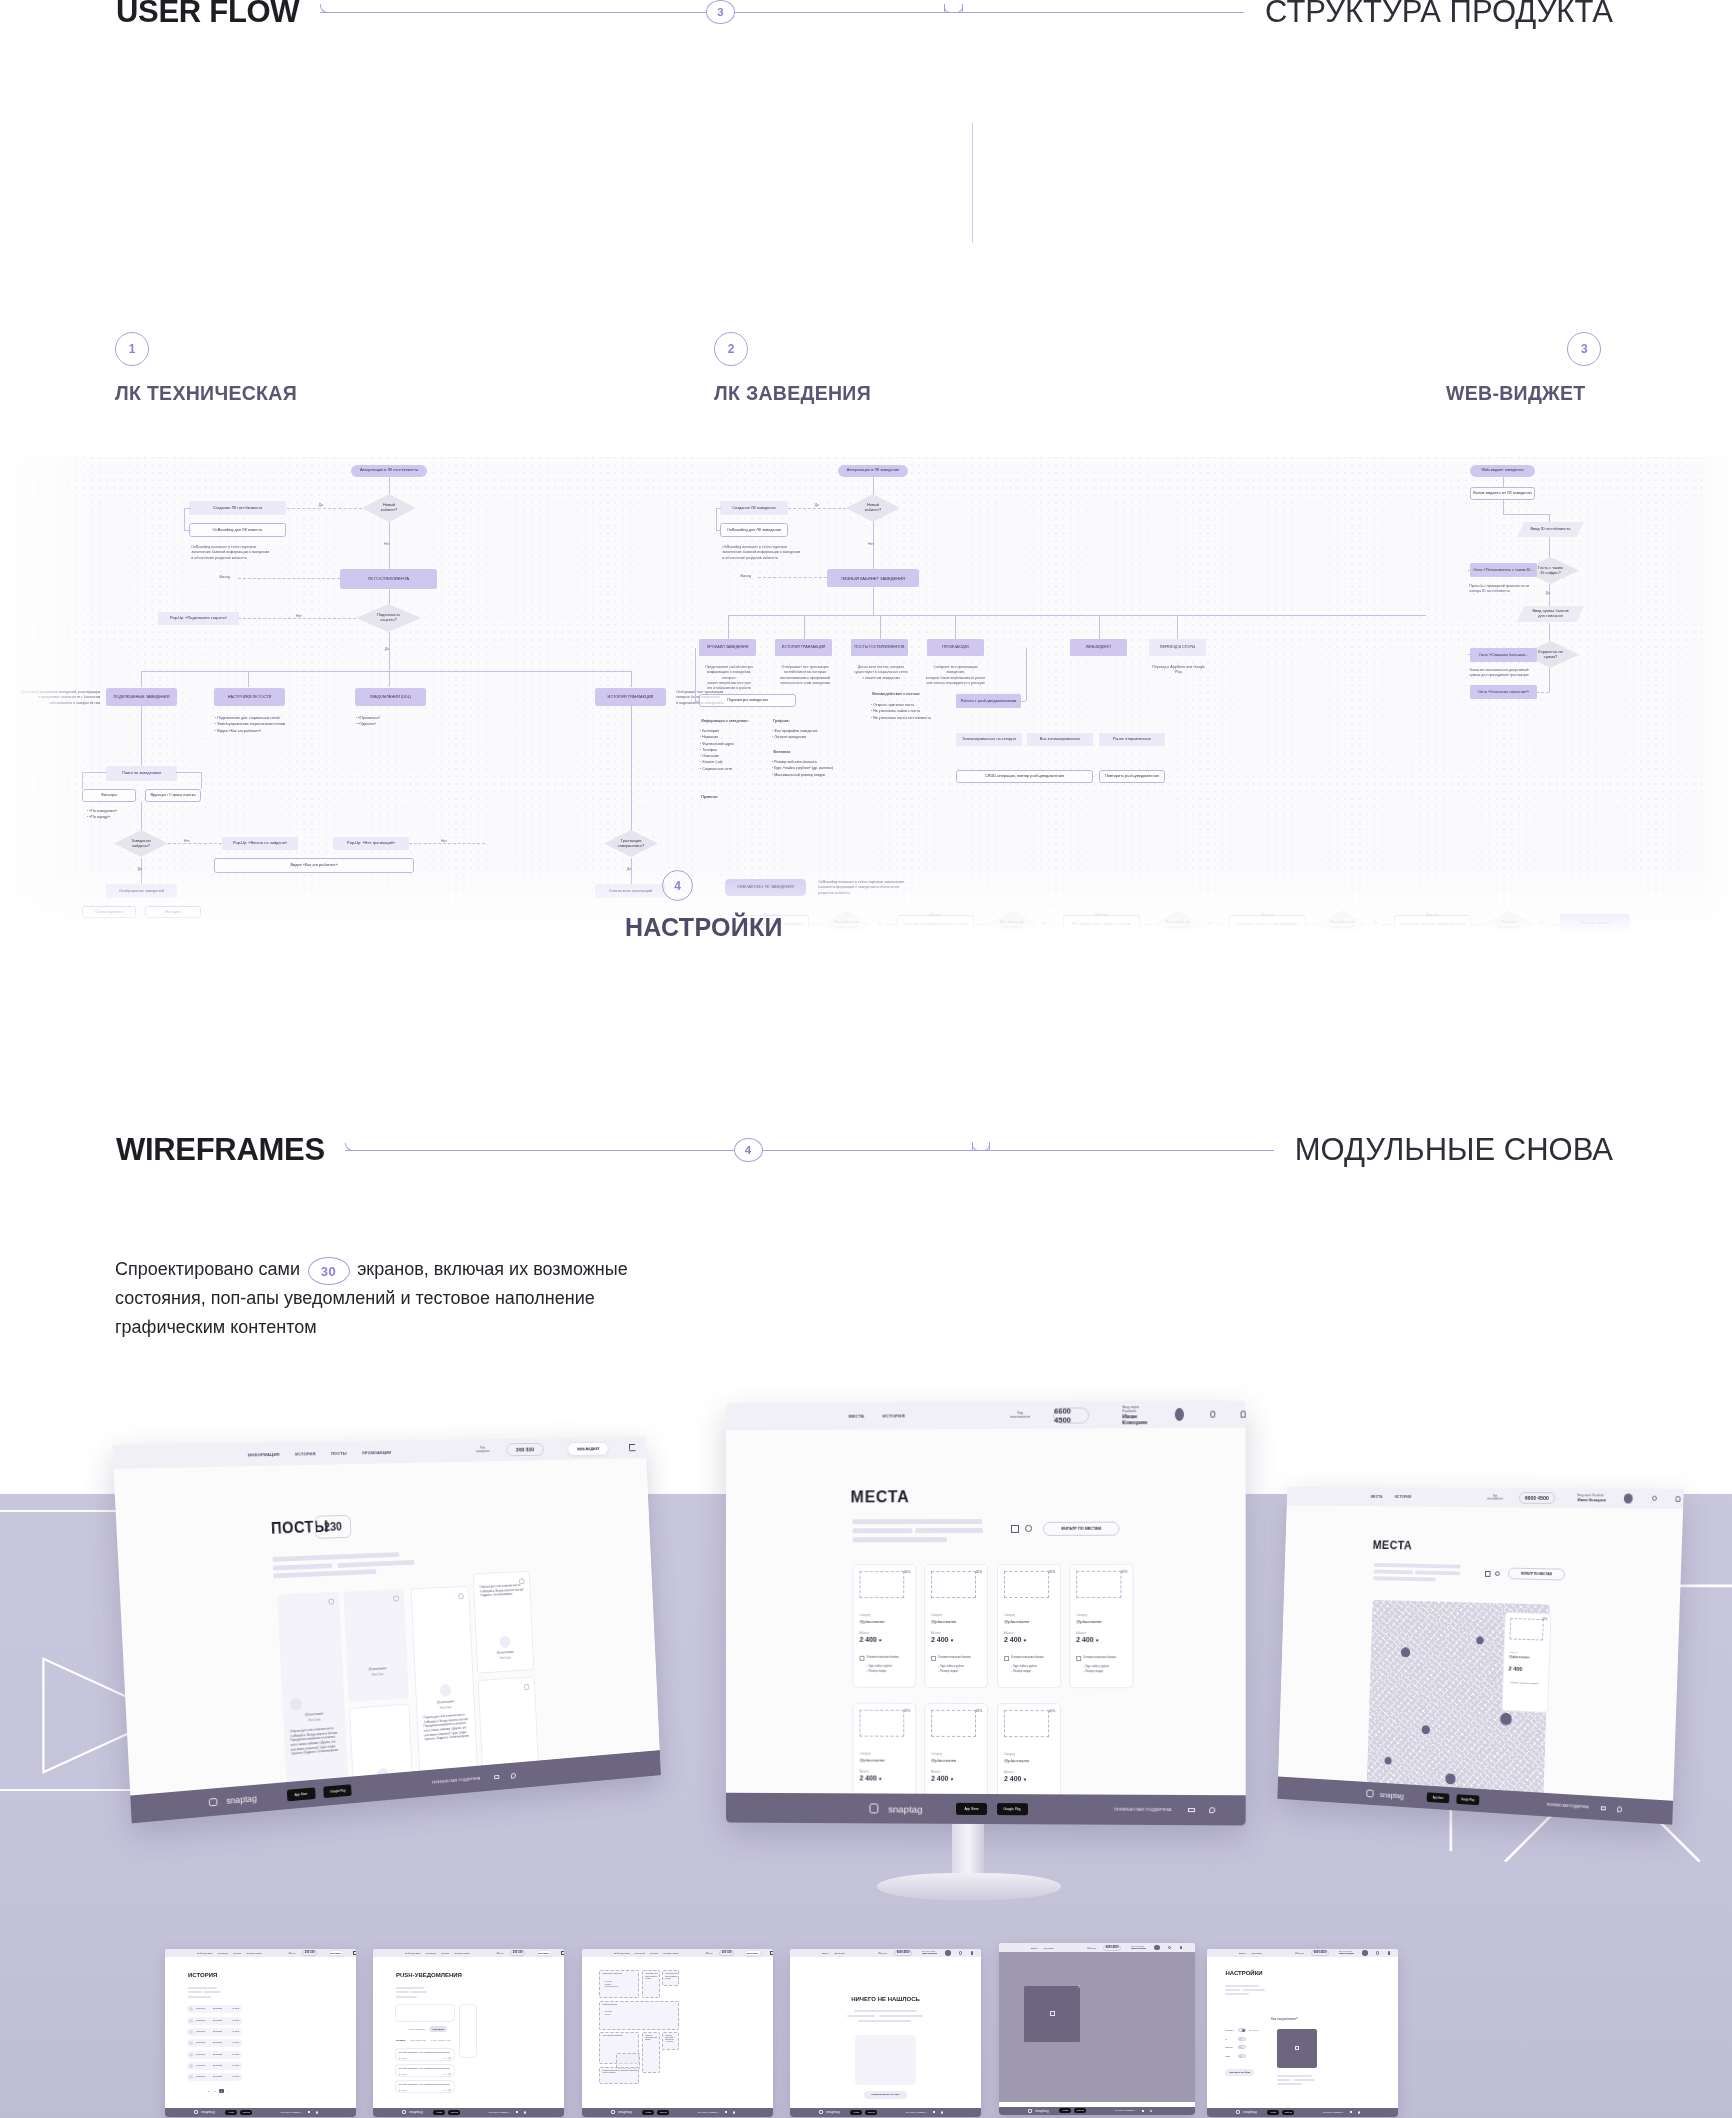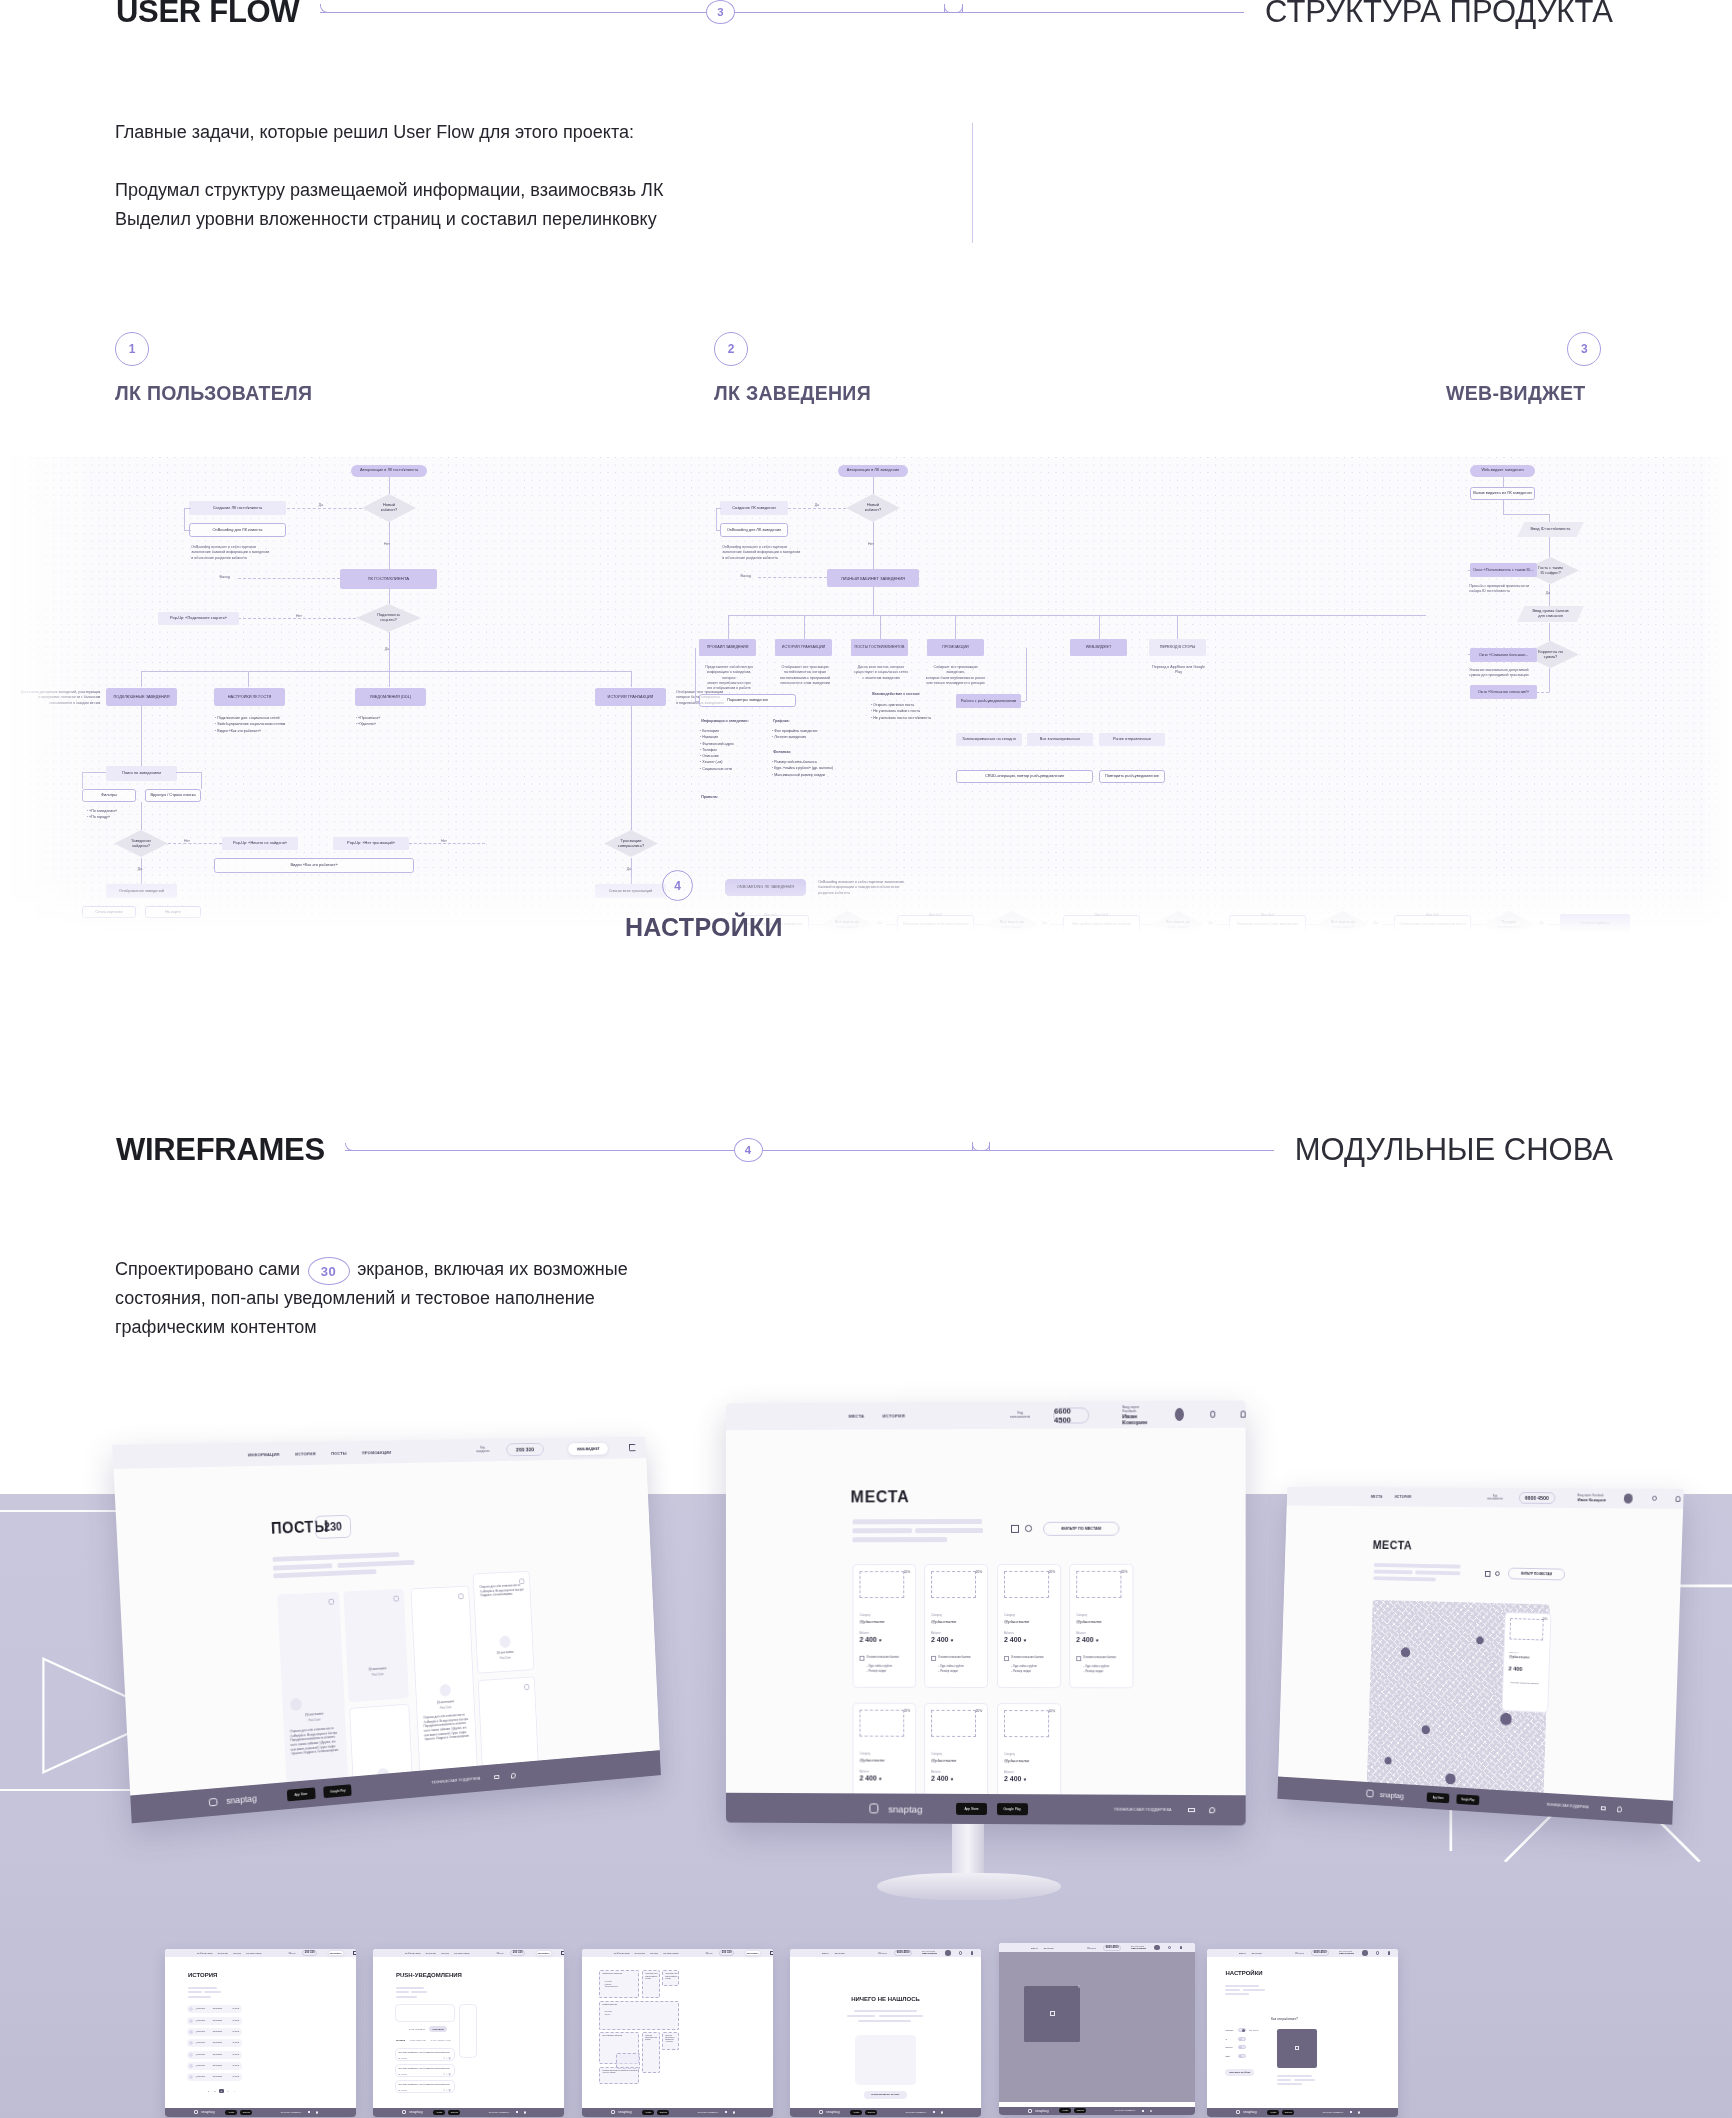--- a/index.html
+++ b/index.html
@@ -153,29 +153,25 @@
     <div class="rule-wrap" style="margin:0 20.6px;">
       <div class="rule-line"></div>
       <div class="rule-cap-l"></div>
       <div class="rule-notch" style="left:calc(50% + 162px);"></div>
       <div class="badge-ell" style="left:calc(50% - 76px);top:4.3px;width:29px;height:24px;">3</div>
     </div>
     <div class="sec-title light">СТРУКТУРА ПРОДУКТА</div>
     <div style="width:119px;"></div>
   </div>
 
-  <div class="para" style="position:absolute;left:115px;top:118px;width:801px;">Главные задачи, которые решил User Flow для этого проекта:
-
-Продумал структуру размещаемой информации, взаимосвязь ЛК
-Выделил уровни вложенности страниц и составил перелинковку</div>
   <div class="vdivider" style="left:972px;top:123px;height:120px;"></div>
 
   <div class="grp" style="left:115px;top:332px;">
     <div class="grp-badge">1</div>
-    <div class="grp-label">ЛК ПОЛЬЗОВАТЕЛЯ</div>
+    <div class="grp-label">ЛК ТЕХНИЧЕСКАЯ</div>
   </div>
   <div class="grp" style="left:714px;top:332px;">
     <div class="grp-badge">2</div>
     <div class="grp-label">ЛК ЗАВЕДЕНИЯ</div>
   </div>
   <div class="grp" style="left:1550px;top:332px;">
     <div class="grp-badge" style="margin-left:17.3px;">3</div>
     <div class="grp-label" style="margin-left:-104px;">WEB-ВИДЖЕТ</div>
   </div>
 

